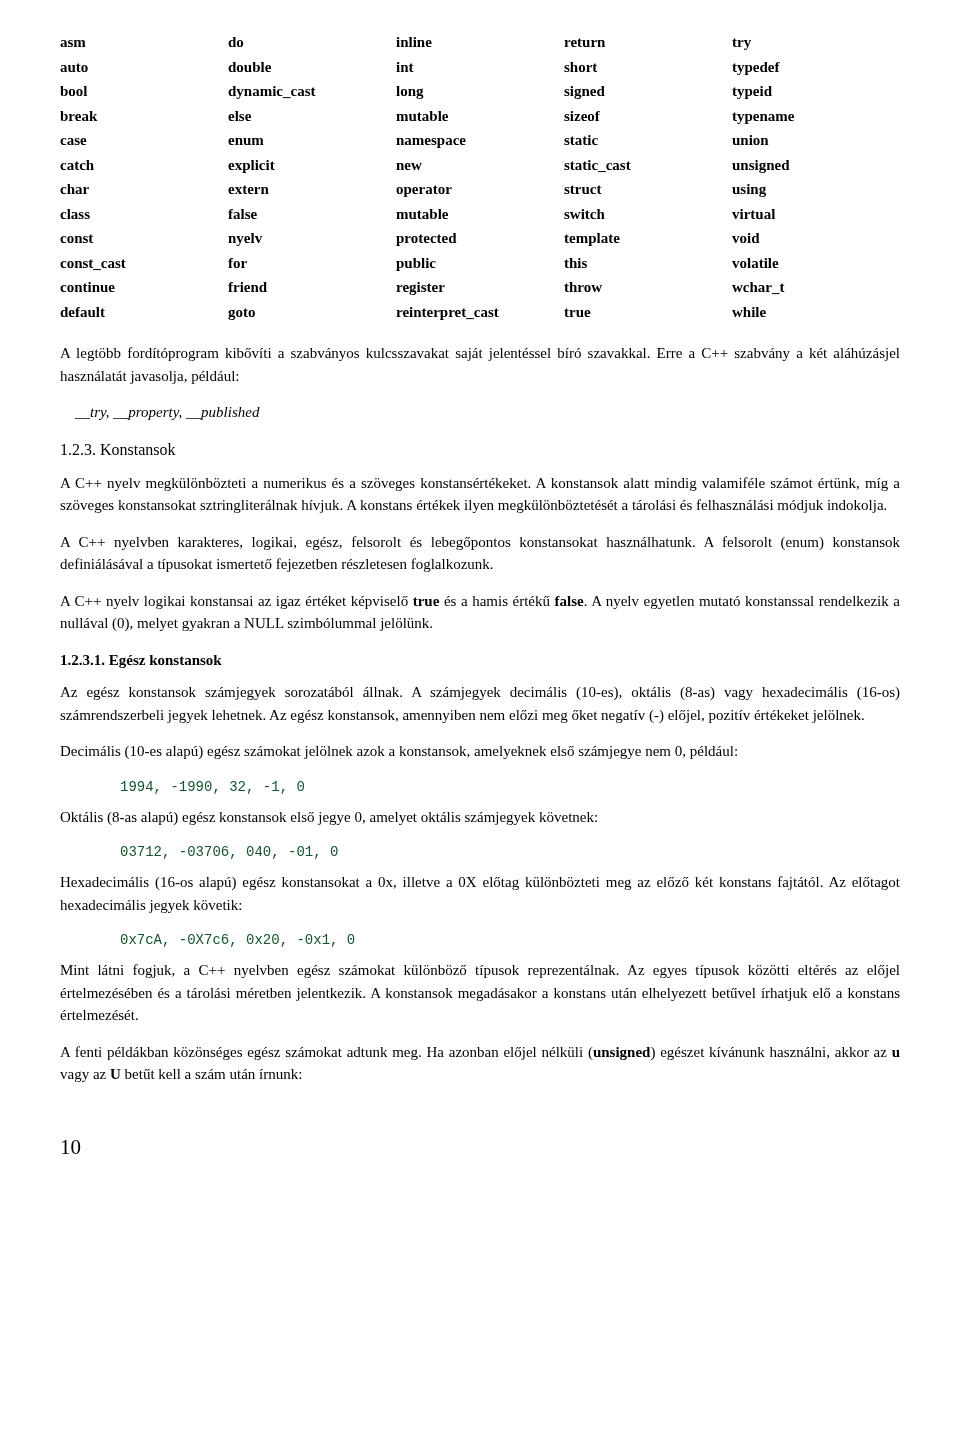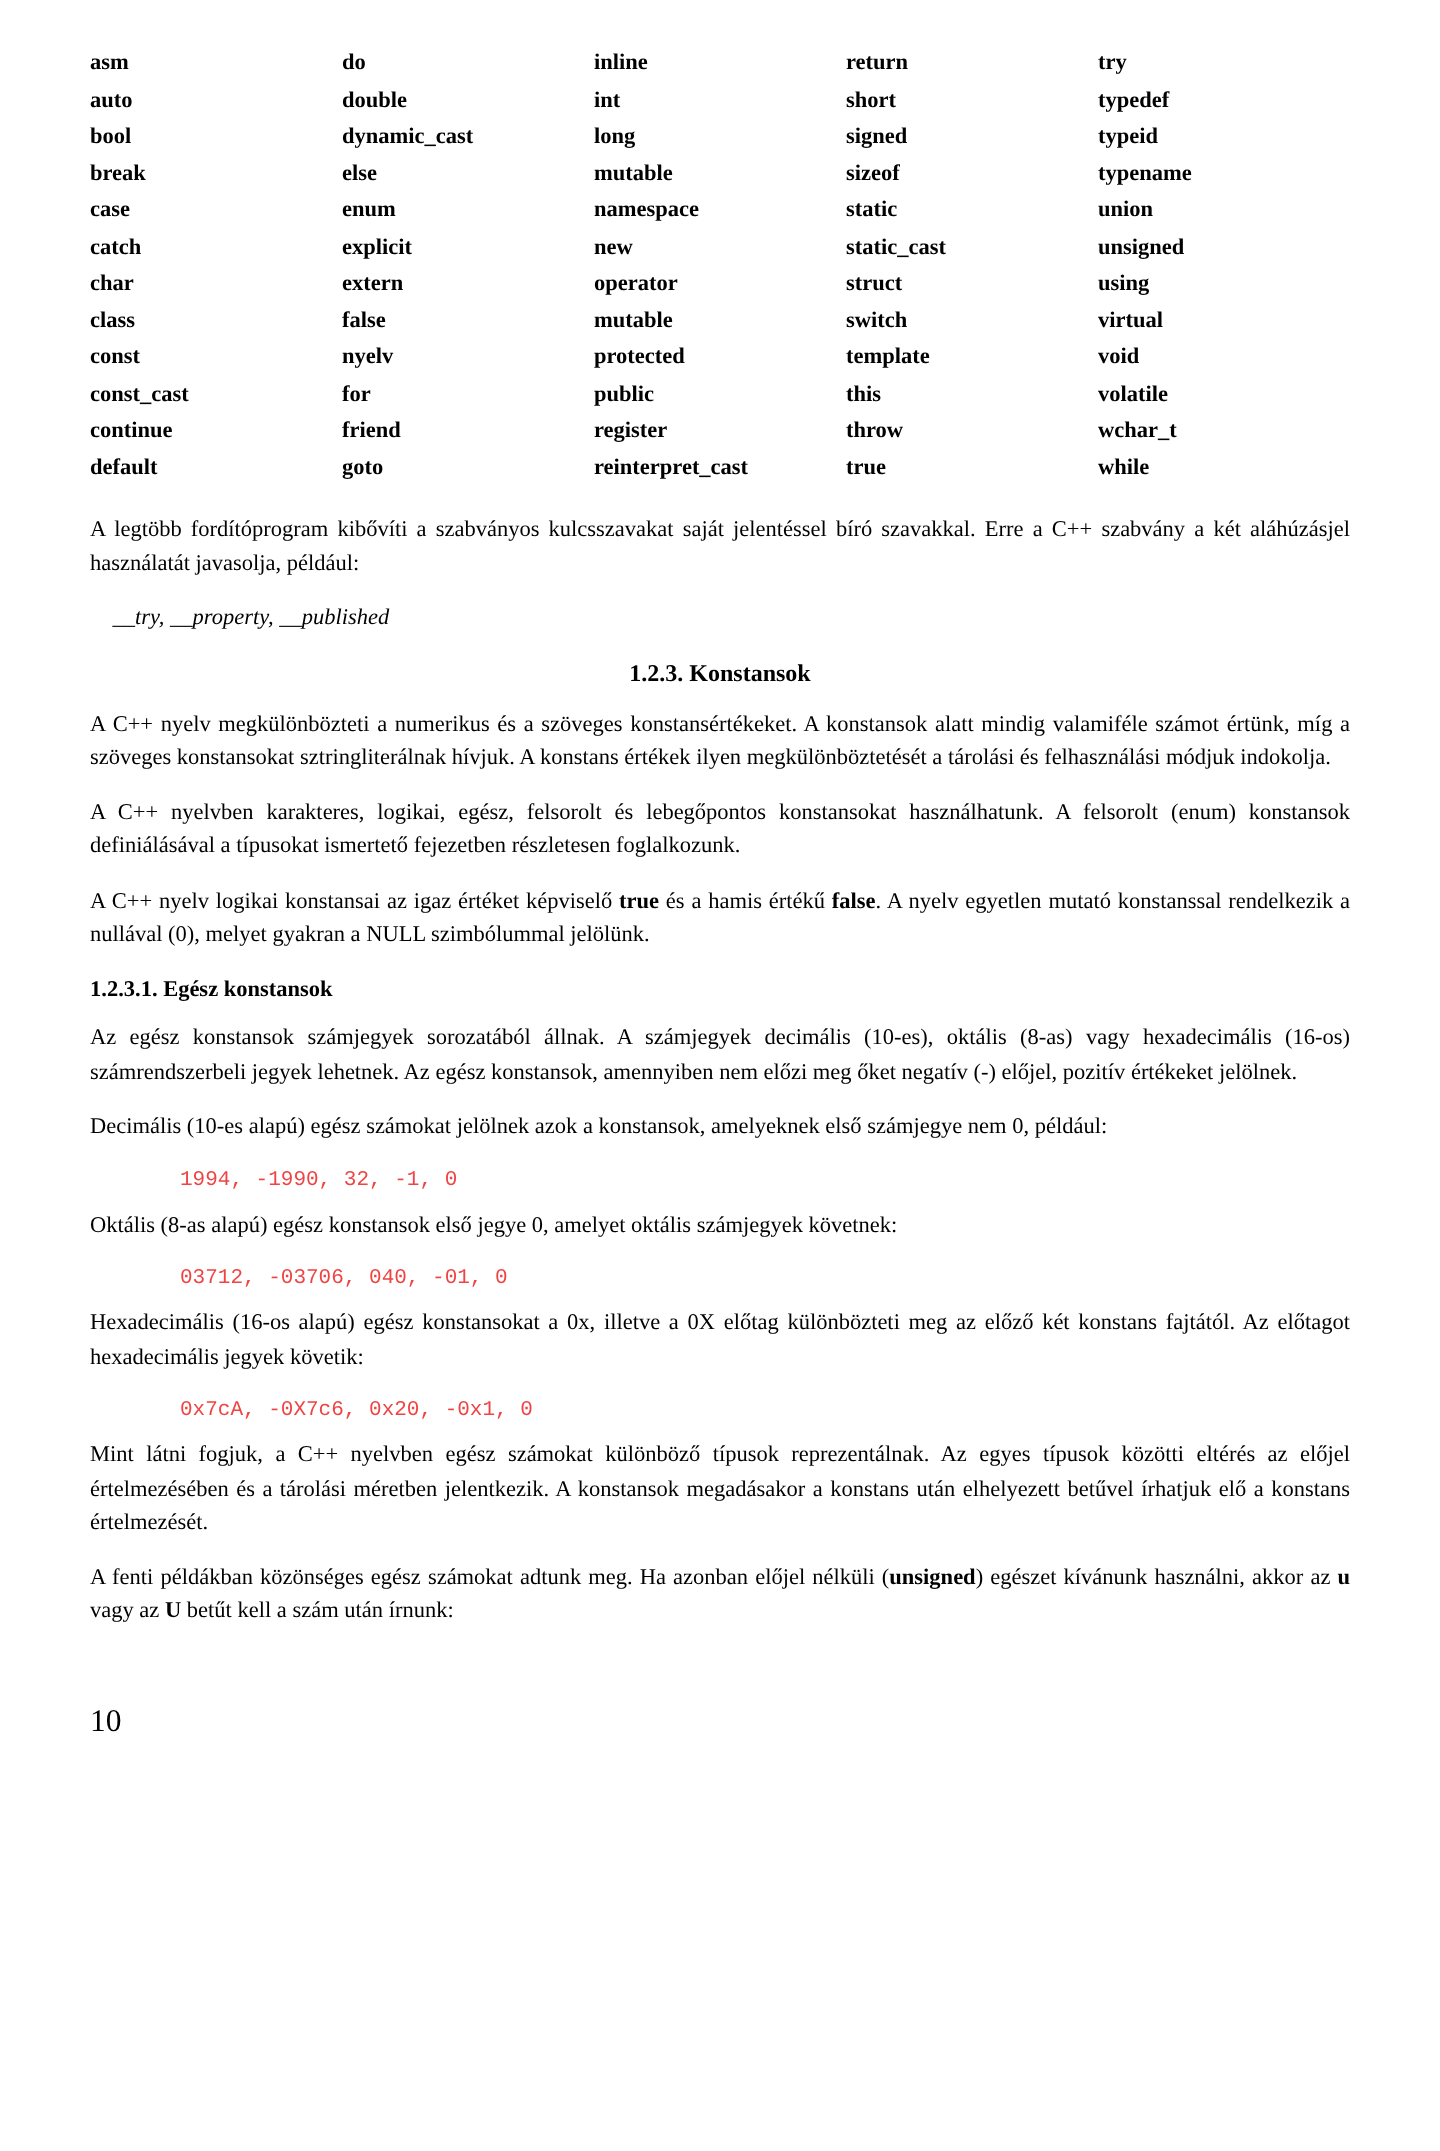--- a/index.html
+++ b/index.html
@@ -24,35 +24,34 @@
       vertical-align: top;
       width: 20%;
       font-weight: bold;
     }
     .paragraph {
       margin-bottom: 14px;
       text-align: justify;
       font-size: 15px;
     }
     .section-heading {
-      font-weight: bold;
+      font-weight: normal;
       font-size: 16px;
       margin-bottom: 10px;
       margin-top: 10px;
-      text-align: center;
     }
     .subsection-heading {
       font-weight: bold;
       font-size: 15px;
       margin-bottom: 10px;
       margin-top: 14px;
     }
     .code-block {
       font-family: "Courier New", Courier, monospace;
-      color: #ef4444;
+      color: #14532d;
       margin: 8px 0 8px 60px;
       font-size: 14px;
     }
     .bold { font-weight: bold; }
     .page-number {
       text-align: left;
       margin-top: 46px;
       font-size: 21px;
     }
     .example-text {

